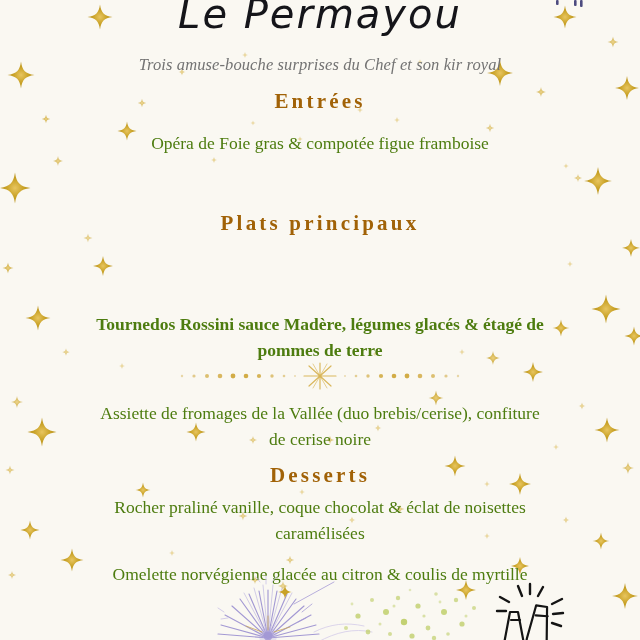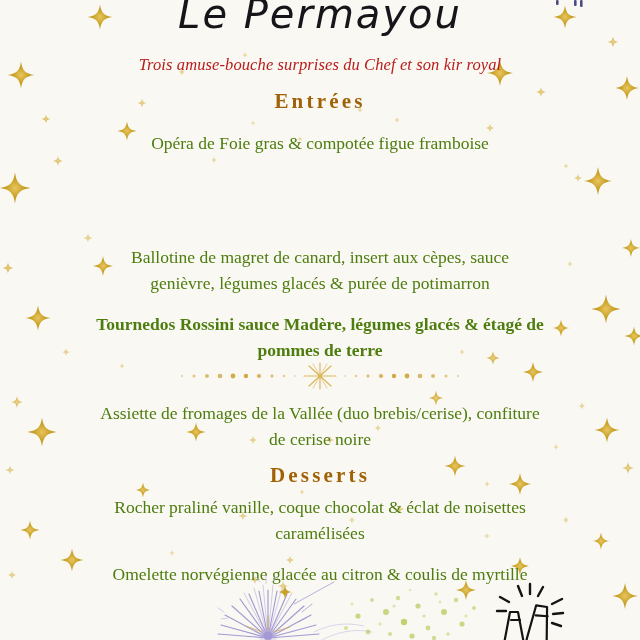--- a/index.html
+++ b/index.html
@@ -62,21 +62,21 @@
   }
 
   .menu-subtitle {
     position: absolute;
     top: 55px;
     left: 0;
     right: 0;
     font-family: "Liberation Serif", serif;
     font-style: italic;
     font-size: 16.5px;
-    color: #b91c1c;
+    color: #737373;
     letter-spacing: 0.1px;
   }
 
   .section-heading {
     position: absolute;
     left: 0;
     right: 0;
     font-family: "Liberation Serif", serif;
     font-weight: 700;
     font-size: 21px;
@@ -216,21 +216,21 @@
 
   <div id="content-layer">
 
     <div class="menu-title">Le Permayou</div>
 
     <div class="menu-subtitle">Trois amuse-bouche surprises du Chef et son kir royal</div>
 
     <div class="section-heading heading-entrees">Entrées</div>
     <div class="menu-item item-e1">Opéra de Foie gras &amp; compotée figue framboise</div>
 
-    <div class="menu-item item-p1">Ballotine de magret de canard, insert aux cèpes, sauce genièvre, légumes glacés &amp; purée de potimarron</div>
+    <div class="section-heading heading-plats">Plats principaux</div>
     <div class="menu-item item-p2">Tournedos Rossini sauce Madère, légumes glacés &amp; étagé de pommes de terre</div>
 
     <svg id="divider-fromage" viewBox="0 0 300 28" xmlns="http://www.w3.org/2000/svg">
       <g fill="#d2ac46">
         <circle cx="12" cy="14" r="1.2" opacity="0.45"></circle>
         <circle cx="24" cy="14" r="1.6" opacity="0.6"></circle>
         <circle cx="37" cy="14" r="2.0" opacity="0.75"></circle>
         <circle cx="50" cy="14" r="2.3" opacity="0.85"></circle>
         <circle cx="63" cy="14" r="2.4"></circle>
         <circle cx="76" cy="14" r="2.3"></circle>

